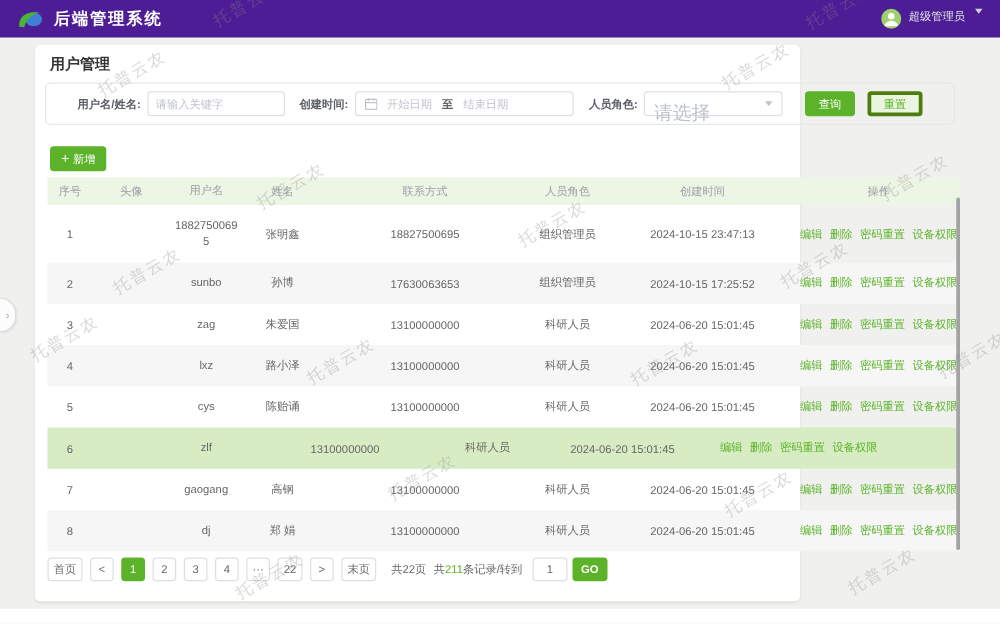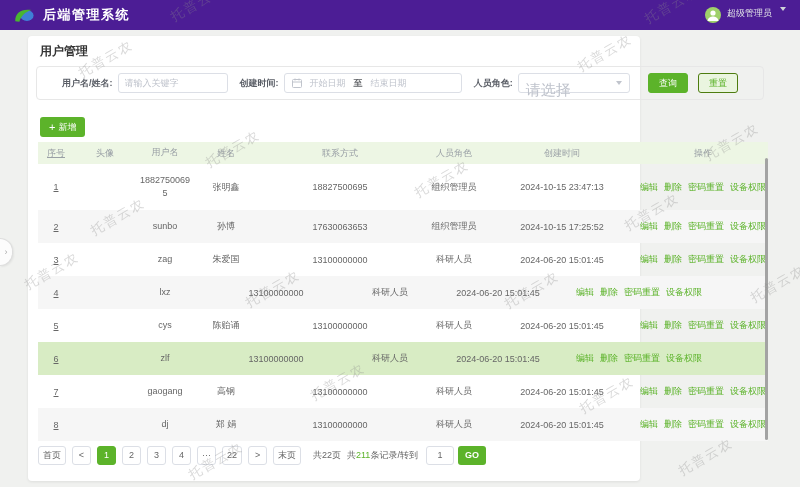--- a/index.html
+++ b/index.html
@@ -36,39 +36,39 @@
   .d-ph { font-size:9px; color:#bfc3cc; }
   .d-to { font-size:9px; color:#606266; font-weight:bold; }
   .select { width:118px; height:20px; border:1px solid #dcdfe6; border-radius:3px; margin-left:5px;
             display:flex; align-items:center; justify-content:space-between; padding:0 7px; cursor:pointer; }
   .sel-ph { font-size:15px; color:#bfc3cc;margin-top:15px; }
   .sel-caret { width:0; height:0; border-left:3px solid transparent; border-right:3px solid transparent;
                border-top:4px solid #c0c4cc; }
   .btn { height:20px; border-radius:3px; font-size:9px; display:inline-flex; align-items:center;
          justify-content:center; padding:0 10px; cursor:pointer; white-space:nowrap; }
   .btn-solid { background:#5cb32a; color:#fff; border:1px solid #5cb32a; }
-  .btn-light { background:#eaf5df; color:#5cb32a; border:1px solid #4d7c0f; margin-left:10px; }
+  .btn-light { background:#eaf5df; color:#5cb32a; border:3px solid #4d7c0f; margin-left:10px; }
   .ml18 { margin-left:18px; }
   .ml12 { margin-left:12px; }
 
   
   .add-btn { position:absolute; left:12px; top:81px; height:20px; background:#5cb32a; color:#fff;
              border-radius:3px; font-size:9px; display:flex; align-items:center; padding:0 9px;
              gap:3px; cursor:pointer; }
   .plus { font-size:11px; line-height:1; }
 
   
   .table { position:absolute; left:10px; top:106px; width:730px; }
   .thead { display:flex; height:22px; background:#edf6e4; color:#9aa0a6; font-size:9px; }
   .trow { display:flex; height:33px; font-size:9px; color:#666; cursor:pointer; }
   .trow.tall { height:46px; }
   .trow.stripe { background:#f6f6f6; }
   .trow.hl { background:#d8ecc4; }
   .c { display:flex; align-items:center; justify-content:center; text-align:center; }
-  .c1{width:36px;text-decoration:underline;} .c2{width:62px;} .c3{width:58px; word-break:break-all; padding:0 3px; line-height:1.5;}
+  .c1{width:36px;} .c2{width:62px;} .c3{width:58px; word-break:break-all; padding:0 3px; line-height:1.5;}
   .c4{width:64px;} .c5{width:164px;} .c6{width:64px;} .c7{width:152px;}
   .c8{width:130px; gap:6px;}
   .alink { color:#5cb32a; font-size:9px; white-space:nowrap; cursor:pointer; }
 
   
   .scrollbar { position:absolute; left:737px; top:122px; width:3px; height:282px;
                background:#a3a3a3; border-radius:2px; }
 
   
   .pager { position:absolute; left:10px; top:409px; width:724px; height:20px; display:flex;
@@ -210,20 +210,21 @@
           <span class="alink">删除</span>
           <span class="alink">密码重置</span>
           <span class="alink">设备权限</span>
         </div>
       </div>
 
       <div class="trow stripe">
         <div class="c c1">4</div>
         <div class="c c2"></div>
         <div class="c c3">lxz</div>
+        <div class="c c4">路小泽</div>
         <div class="c c5">13100000000</div>
         <div class="c c6">科研人员</div>
         <div class="c c7">2024-06-20 15:01:45</div>
         <div class="c c8">
           <span class="alink">编辑</span>
           <span class="alink">删除</span>
           <span class="alink">密码重置</span>
           <span class="alink">设备权限</span>
         </div>
       </div>

